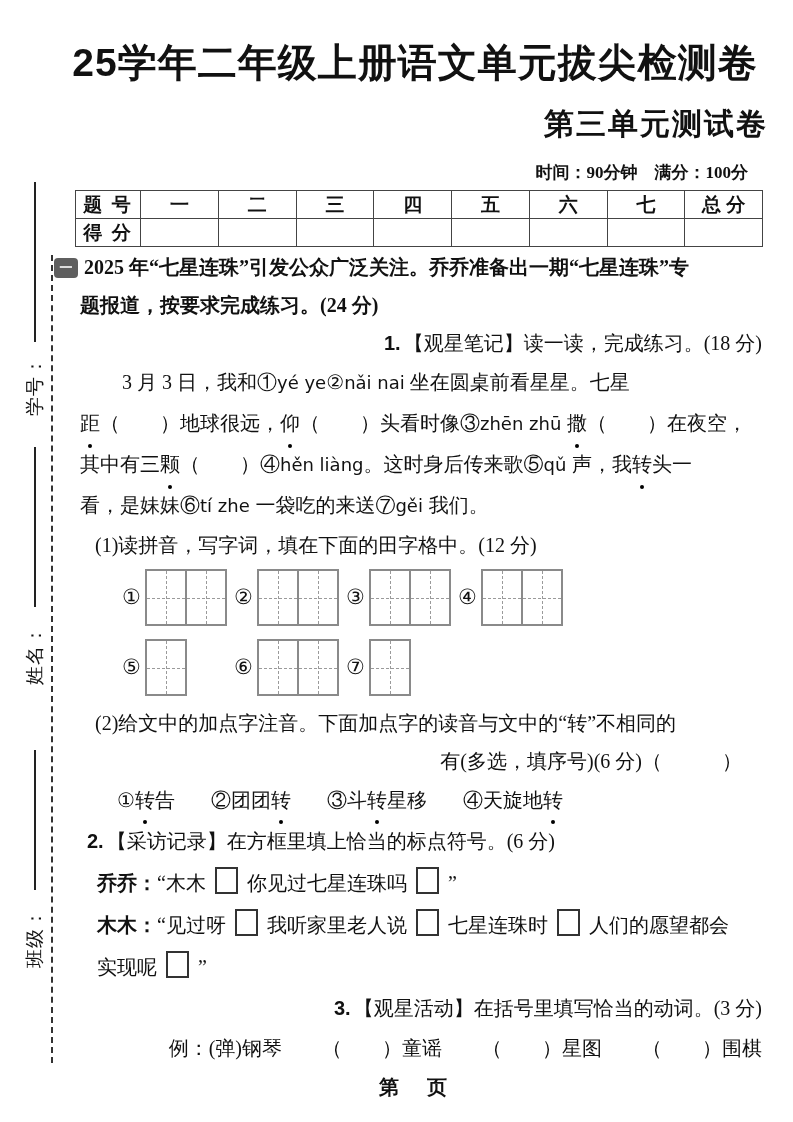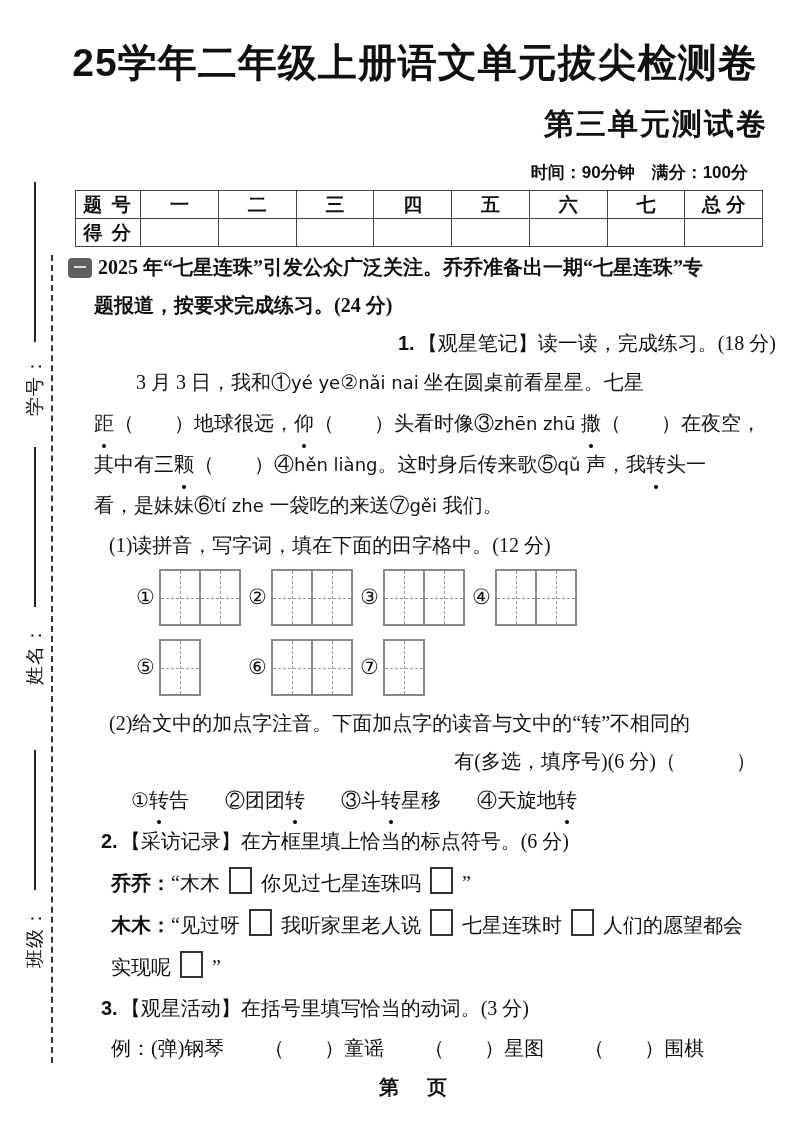--- a/index.html
+++ b/index.html
@@ -19,31 +19,31 @@
   .slb1 { top:375px; } .slb2 { top:644px; } .slb3 { top:927px; }
   .side-dashed { position:absolute; left:51px; top:255px; height:808px; width:0; border-left:2px dashed #333; }
 
   
   .head { position:absolute; left:62px; top:36px; width:706px; }
   .title { margin:0; text-align:center; font-family:"Liberation Sans","DejaVu Sans",sans-serif;
     font-weight:bold; font-size:39px; letter-spacing:1px; }
   .subtitle { margin:14px 0 0 0; text-align:right; font-family:"Liberation Sans","DejaVu Sans",sans-serif;
     font-weight:bold; font-size:30px; letter-spacing:2px; }
   .meta { margin-top:16px; text-align:right; padding-right:20px;
-    font-family:Liberation Sans, sans-serif; font-weight:bold; font-size:17px; }
+    font-family:Liberation Serif, serif; font-weight:bold; font-size:17px; }
   .score-table { margin:6px 0 16px 13px; width:688px; border-collapse:collapse; table-layout:fixed;
     font-family:"Liberation Sans","DejaVu Sans",sans-serif; font-size:19px; }
   .score-table td { border:1px solid #444; height:27px; text-align:center; padding:0; }
   .st-label { width:64px; font-weight:bold; letter-spacing:2px; }
   .st-col { font-weight:bold; }
 
   
-  .content { position:absolute; left:68px; top:248px; width:708px; font-size:20px; }
+  .content { position:absolute; left:54px; top:248px; width:708px; font-size:20px; }
   .line { line-height:38px; }
-  .lh40 { line-height:40px; } .lh42 { line-height:42px; }
+  .lh40 { line-height:40px;text-align:right; } .lh42 { line-height:42px; }
   .ind26 { padding-left:26px; } .ind33 { padding-left:33px; } .ind41 { padding-left:41px; }
   .ind43 { padding-left:43px; } .ind63 { padding-left:63px; }
   .intro-text { font-weight:bold; }
   .badge { display:inline-block; width:24px; height:20px; line-height:20px; border-radius:4px;
     background:#5f5f5f; color:#fff; font-family:"Liberation Sans","DejaVu Sans",sans-serif;
     font-size:13px; font-weight:bold; text-align:center; vertical-align:2px; margin-right:6px; }
   .q1h { margin-top:0;text-align:right; }
   .passage .text-line { line-height:41px; }
   .passage .indent { text-indent:42px; }
   .seg-p { font-family:"DejaVu Sans","Liberation Sans",sans-serif; font-size:18px;margin-top:46px; }

